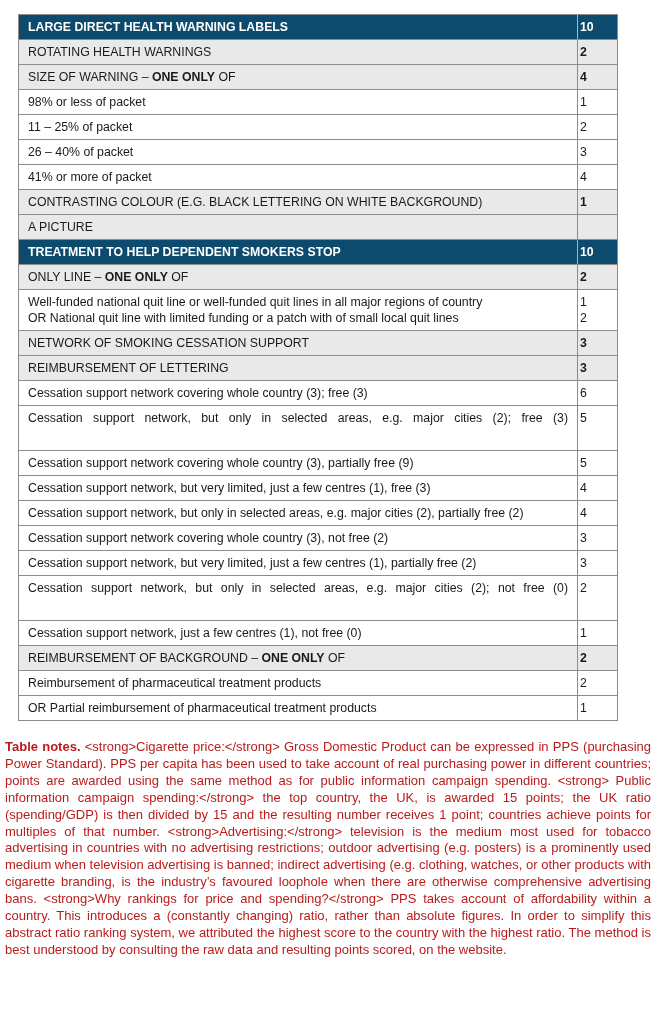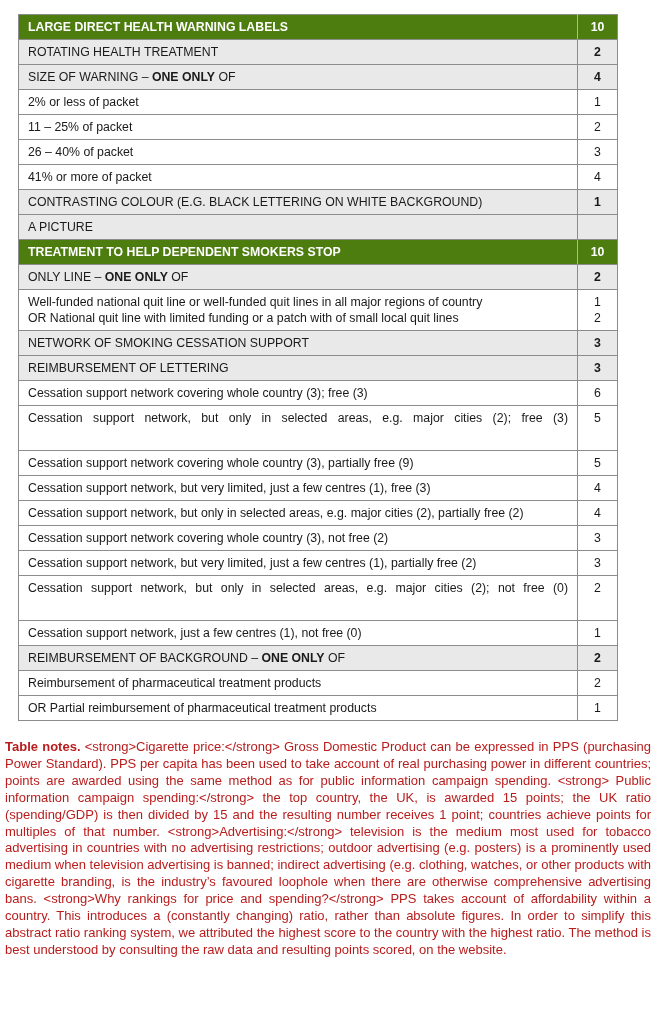--- a/index.html
+++ b/index.html
@@ -22,26 +22,26 @@
   col.c-score { width: 40px; }
 
   td {
     border: 1px solid #8c8c8c;
     vertical-align: top;
     padding: 4px 9px 4px 9px;
     font-size: 12.3px;
     line-height: 16px;
   }
   td.score {
-    text-align: center;
+    text-align: left;
     padding: 4px 2px;
   }
 
   tr.header td {
-    background: #4d7c0f;
+    background: #0c4a6e;
     color: #ffffff;
     font-weight: 700;
   }
   tr.header td.label { border-right-color: #aab4c8; }
 
   tr.sub td { background: #e9e9ea; }
   tr.sub td.score { font-weight: 700; }
 
   tr.item td { background: #ffffff; }
 
@@ -73,37 +73,37 @@
         <tr class="header">
           <td class="label">
             <div class="line"><span>LARGE DIRECT HEALTH WARNING LABELS</span></div>
           </td>
           <td class="score">
             <div>10</div>
           </td>
         </tr>
         <tr class="sub">
           <td class="label">
-            <div class="line"><span>ROTATING HEALTH TREATMENT</span></div>
+            <div class="line"><span>ROTATING HEALTH WARNINGS</span></div>
           </td>
           <td class="score">
             <div>2</div>
           </td>
         </tr>
         <tr class="sub">
           <td class="label">
             <div class="line"><span>SIZE OF WARNING – </span><b>ONE ONLY</b><span> OF</span></div>
           </td>
           <td class="score">
             <div>4</div>
           </td>
         </tr>
         <tr class="item">
           <td class="label">
-            <div class="line"><span>2% or less of packet</span></div>
+            <div class="line"><span>98% or less of packet</span></div>
           </td>
           <td class="score">
             <div>1</div>
           </td>
         </tr>
         <tr class="item">
           <td class="label">
             <div class="line"><span>11 – 25% of packet</span></div>
           </td>
           <td class="score">

